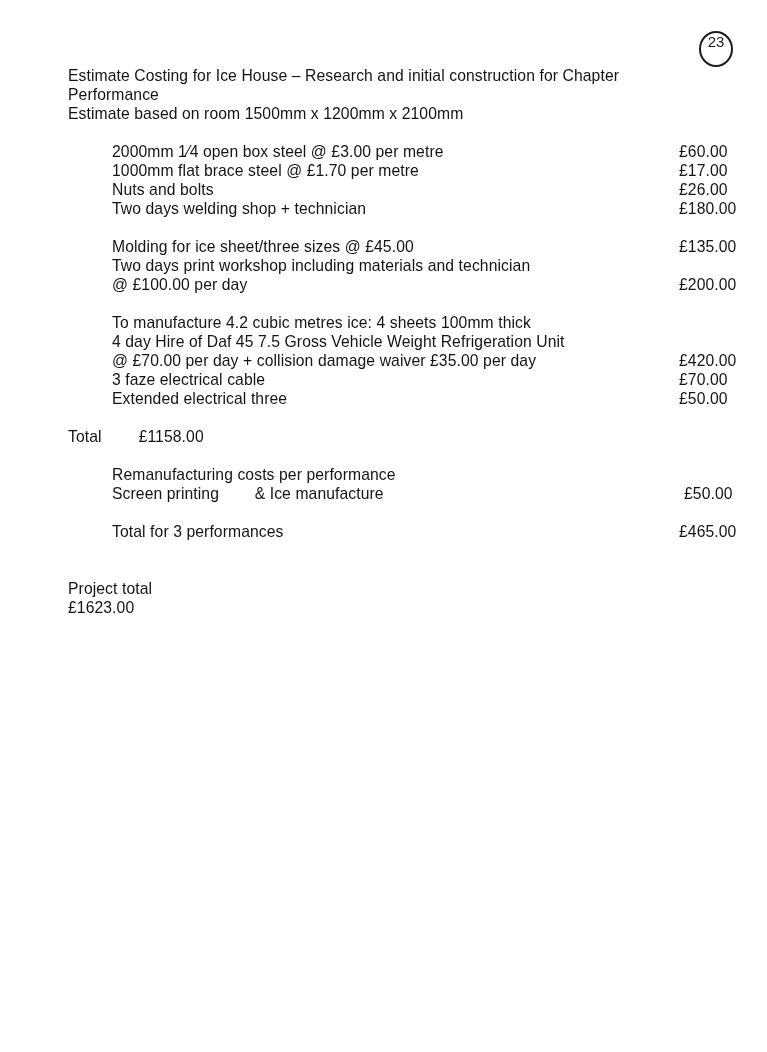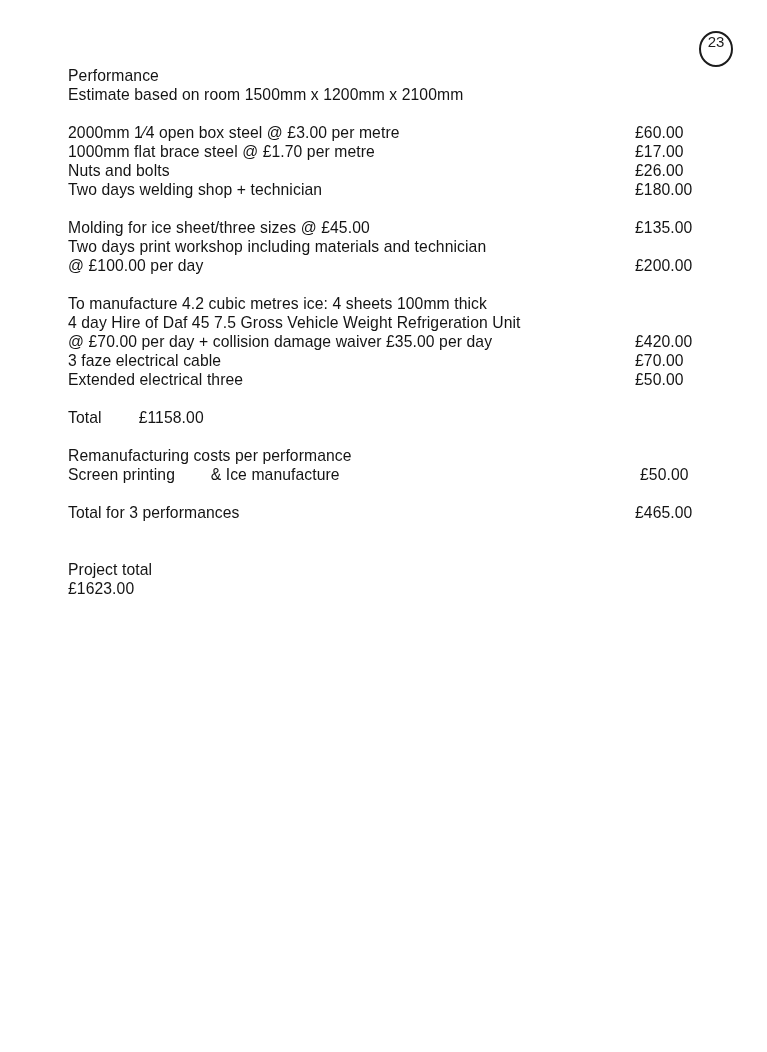--- a/index.html
+++ b/index.html
@@ -20,38 +20,39 @@
     font-size: 15px; color: #1c1c1c;
     box-sizing: border-box;
   }
   .content {
     position: absolute; left: 68px; top: 66px; width: 660px;
     font-size: 15.7px; line-height: 19px;
     letter-spacing: 0.1px;
   }
   .line { white-space: pre-wrap; }
   .row { display: flex; }
-  .desc { width: 567px; flex: none; white-space: pre-wrap; }
+  .desc { width: 567px; flex: none; white-space: pre-wrap; margin-left: 44px; }
   .amt { white-space: pre; flex: none; }
   .amt.indent { padding-left: 5px; }
   .blank { height: 19px; }
   .blank2 { height: 38px; }
   .subtotal-value { margin-left: 37px; }
 </style>
 </head>
 <body>
 
 <div class="page">
 
   <div class="badge">
     <span>23</span>
   </div>
 
   <div class="content">
 
+    <div class="line">Estimate Costing for Ice House – Research and initial construction for Chapter</div>
     <div class="line">Performance</div>
     <div class="line">Estimate based on room 1500mm x 1200mm x 2100mm</div>
 
     <div class="blank"></div>
 
     <div class="row">
       <span class="desc">2000mm 1⁄4 open box steel @ £3.00 per metre</span>
       <span class="amt">£60.00</span>
     </div>
     <div class="row">

